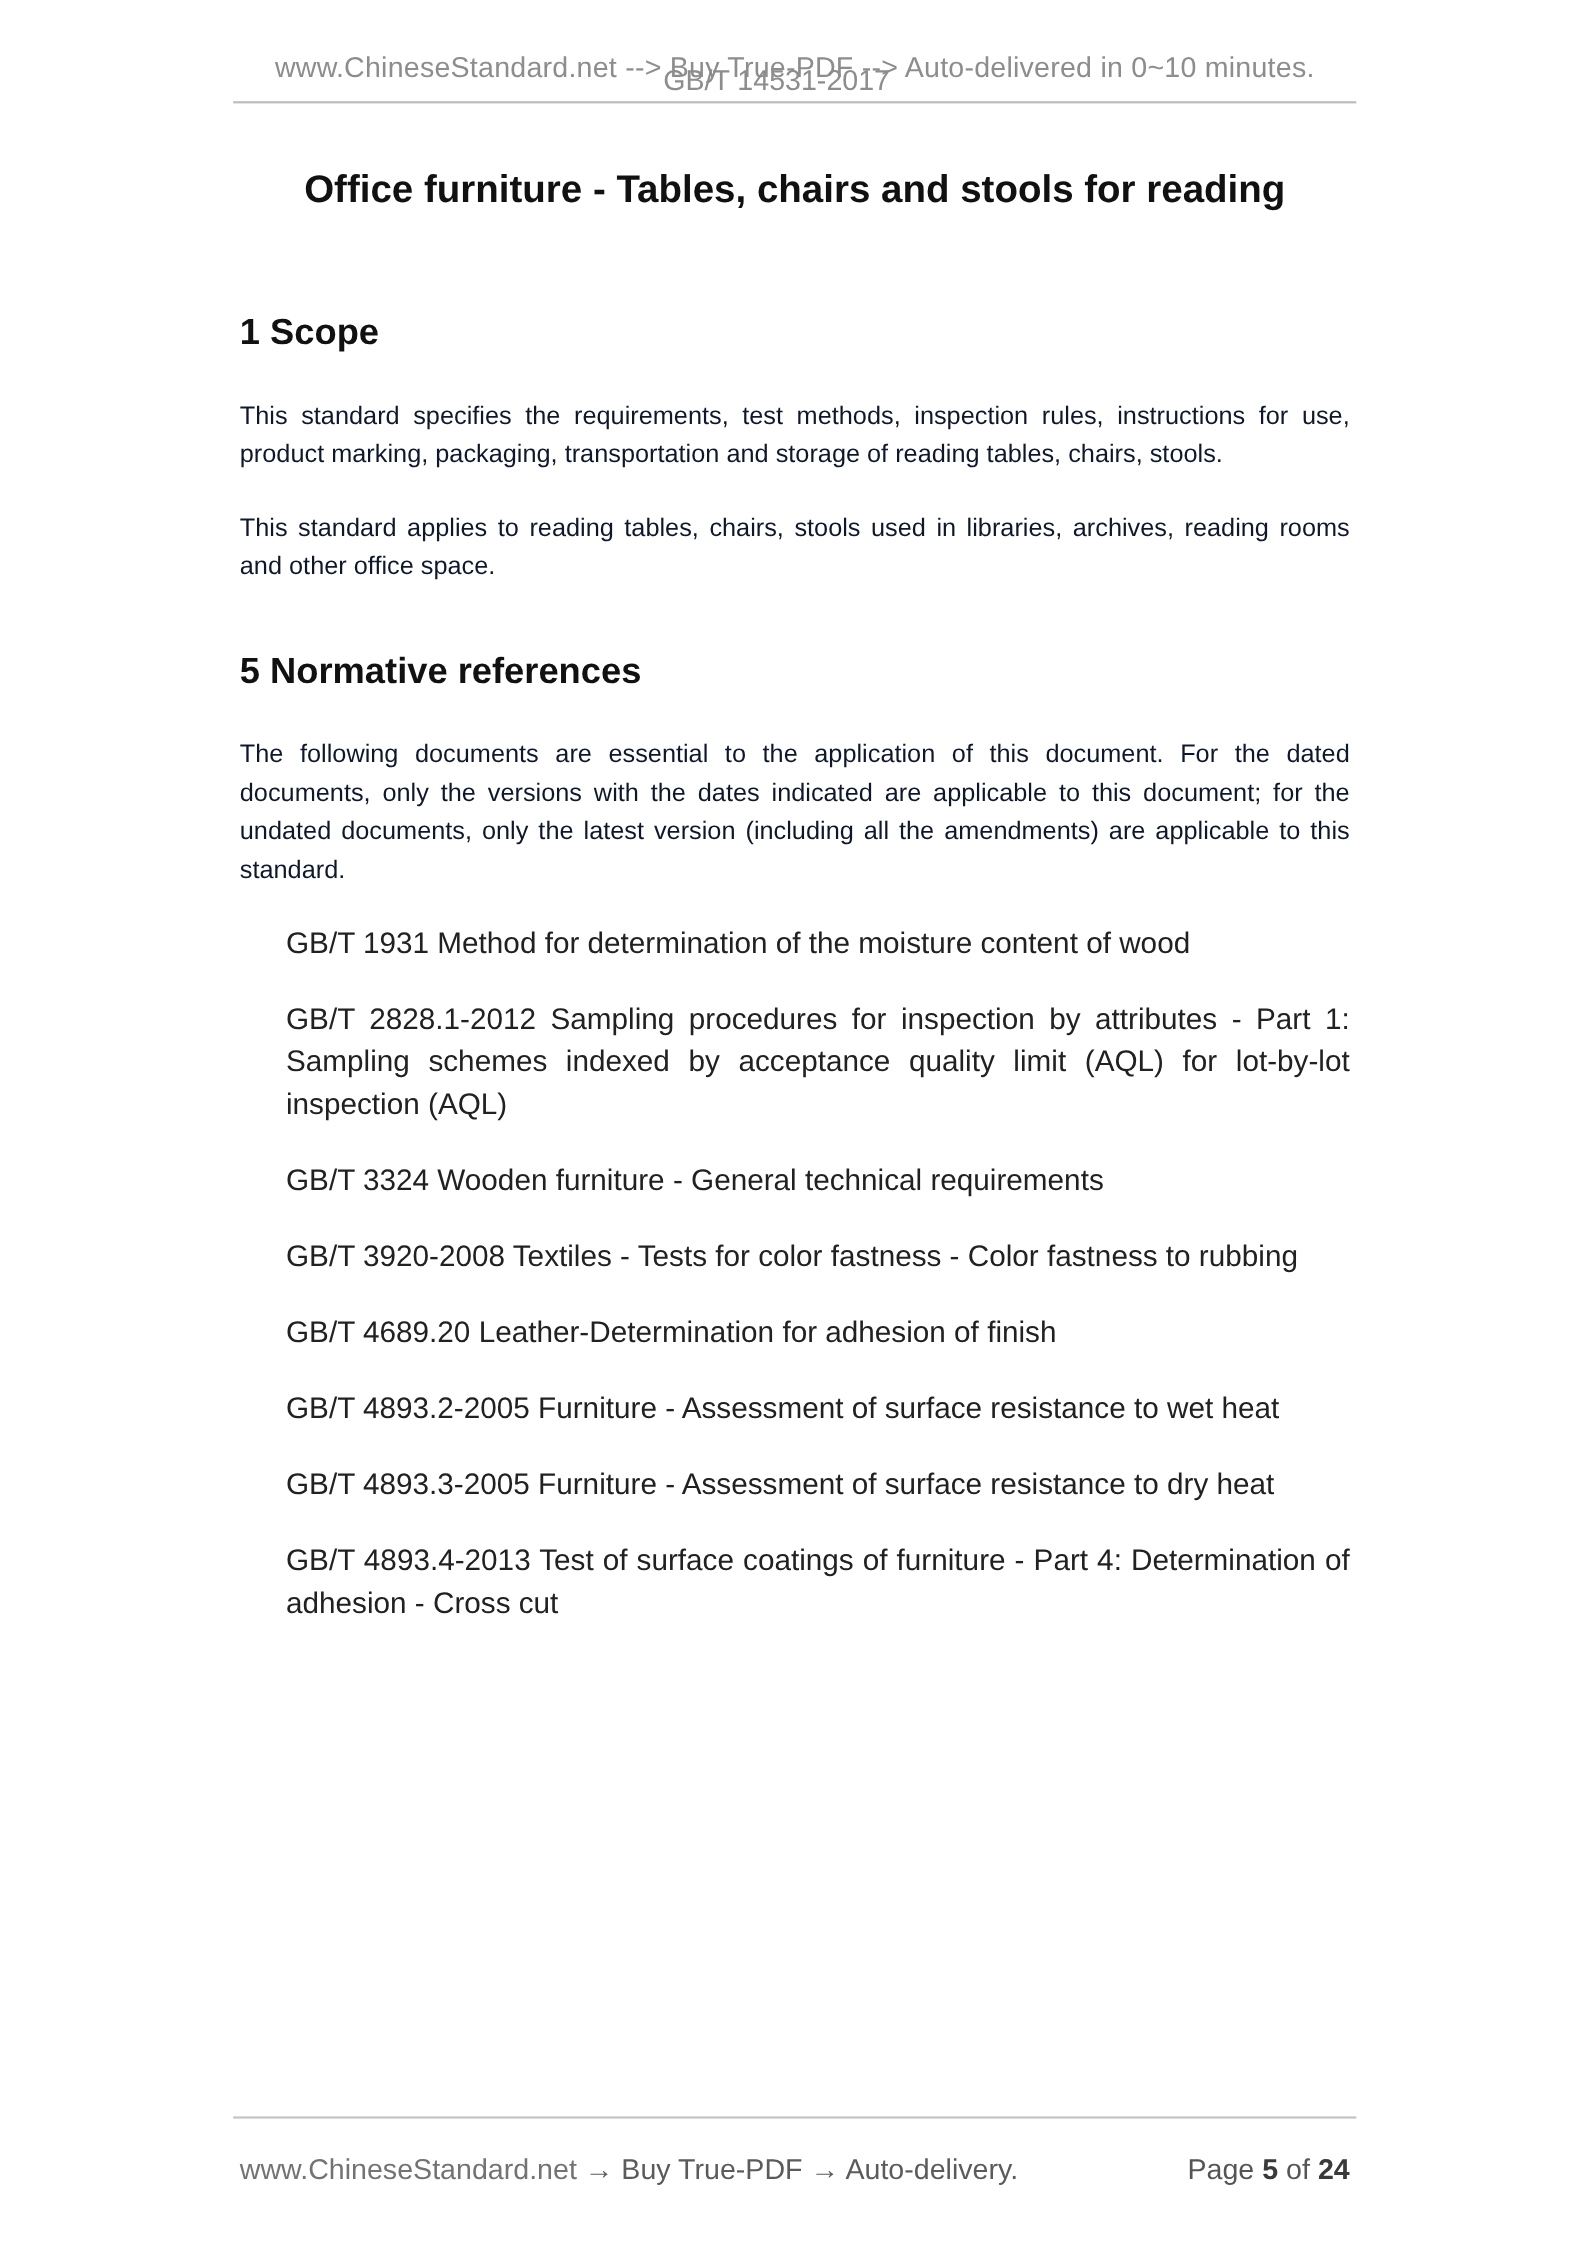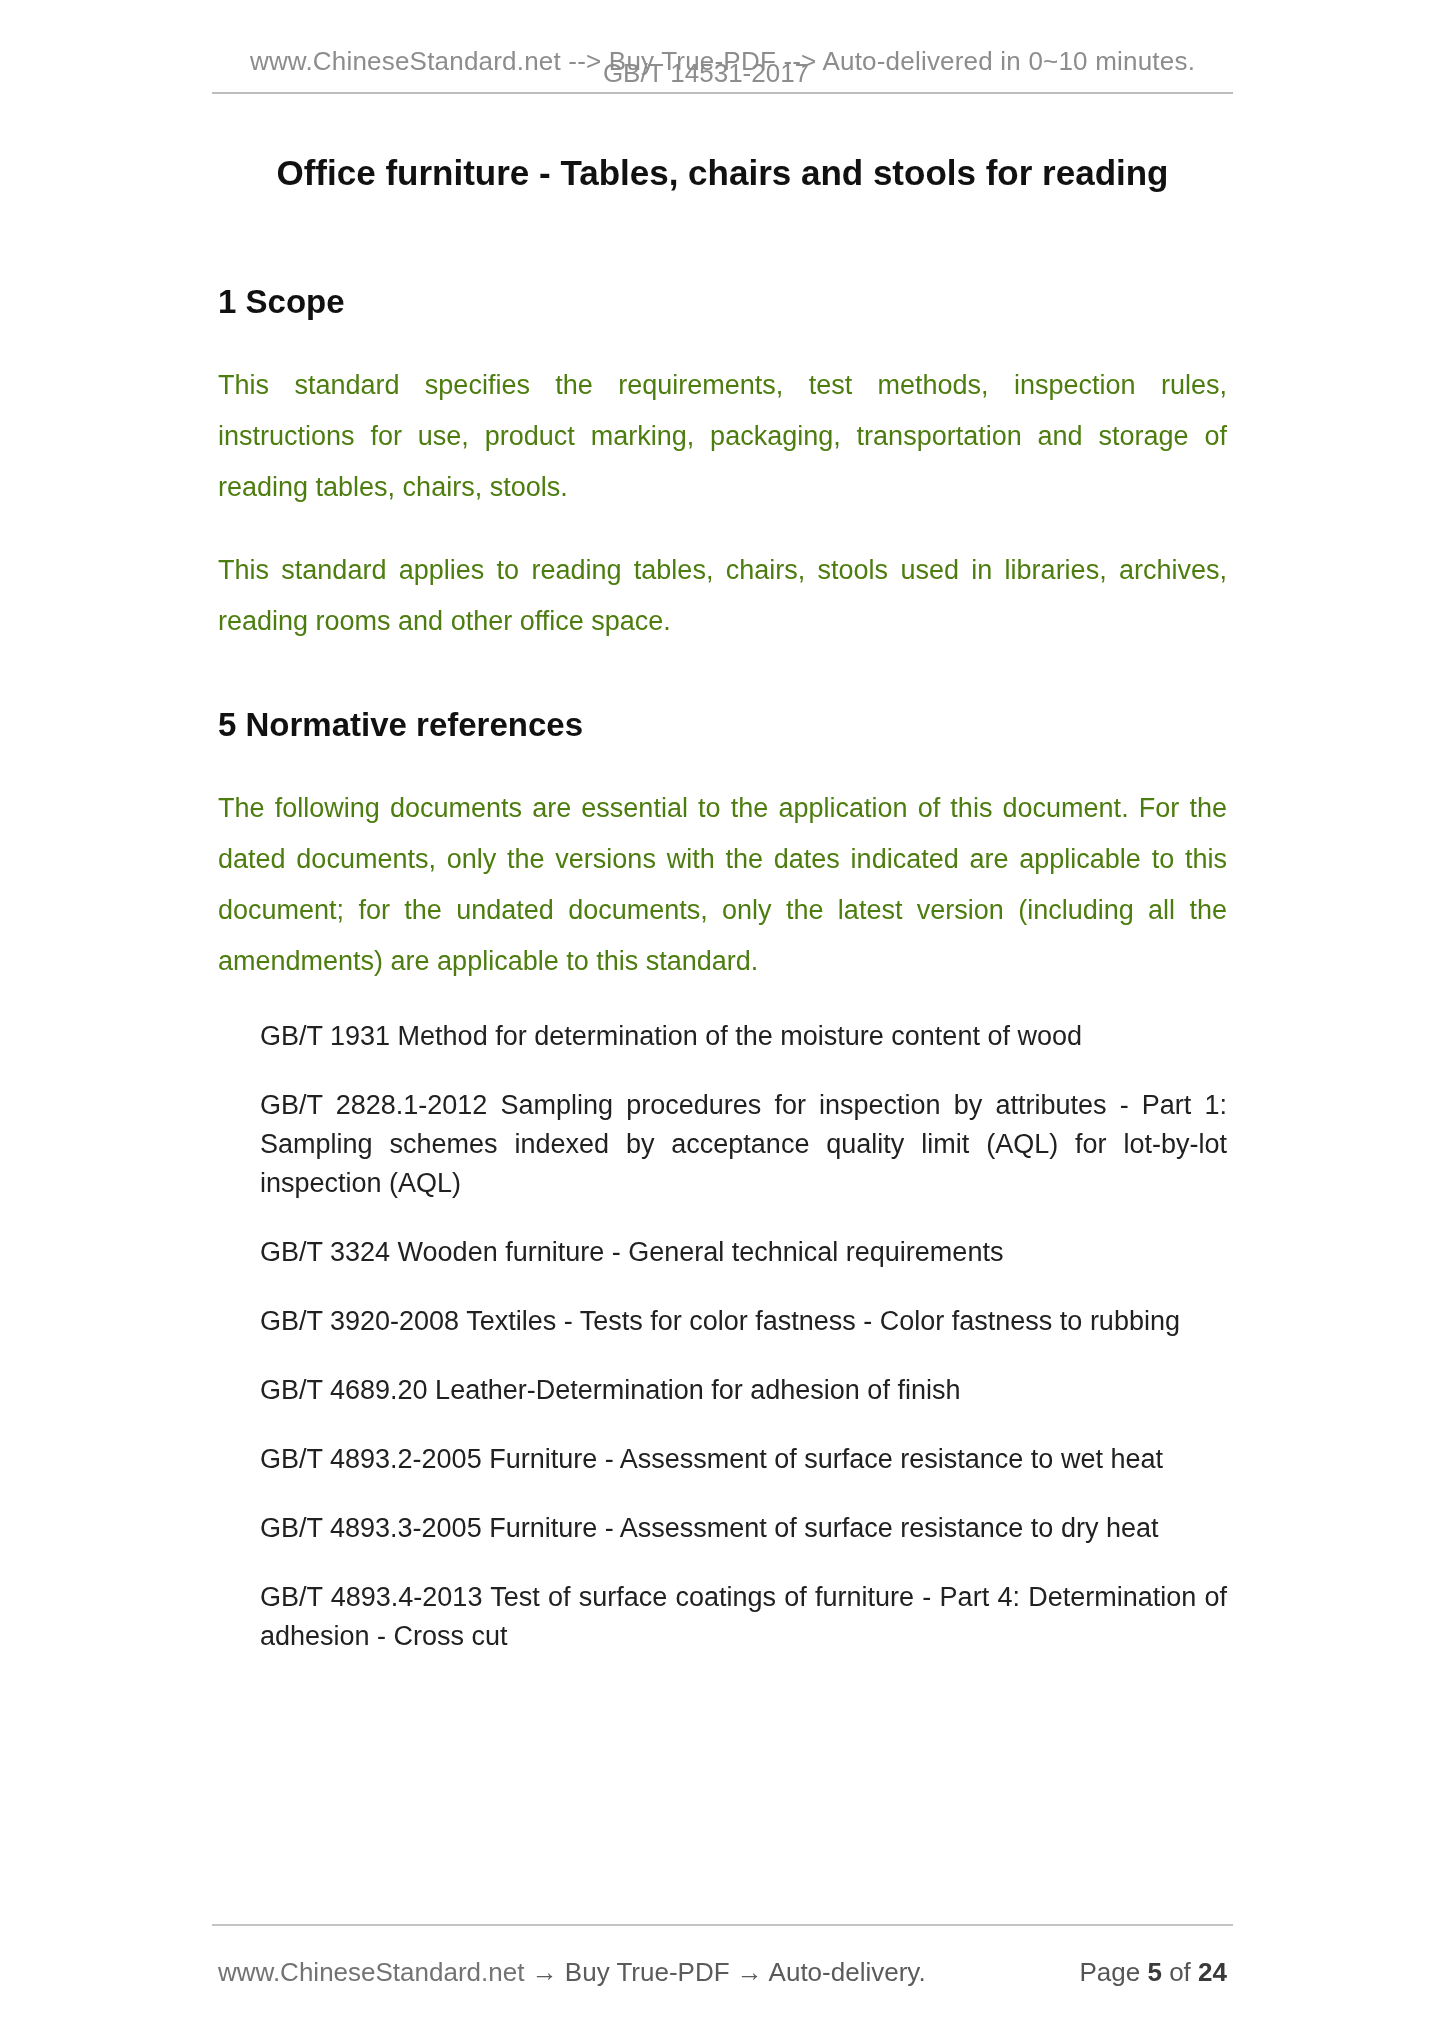--- a/index.html
+++ b/index.html
@@ -57,24 +57,24 @@
   .section-heading {
     font-size: 33px;
     line-height: 40px;
     font-weight: bold;
     color: #111111;
   }
   .heading-scope { margin-top: 88px; }
   .heading-normative { margin-top: 58px; }
   .body-par {
     margin-top: 38px;
-    font-size: 27px;
-    line-height: 51px;
+    font-size: 23px;
+    line-height: 35px;
     text-align: justify;
-    color: #4d7c0f;
+    color: #0f172a;
   }
   .body-par + .body-par { margin-top: 32px; }
   .references { margin-top: 0; }
   .reference-item {
     margin-top: 30px;
     margin-left: 42px;
     font-size: 27px;
     line-height: 39px;
     text-align: justify;
     color: #212121;

